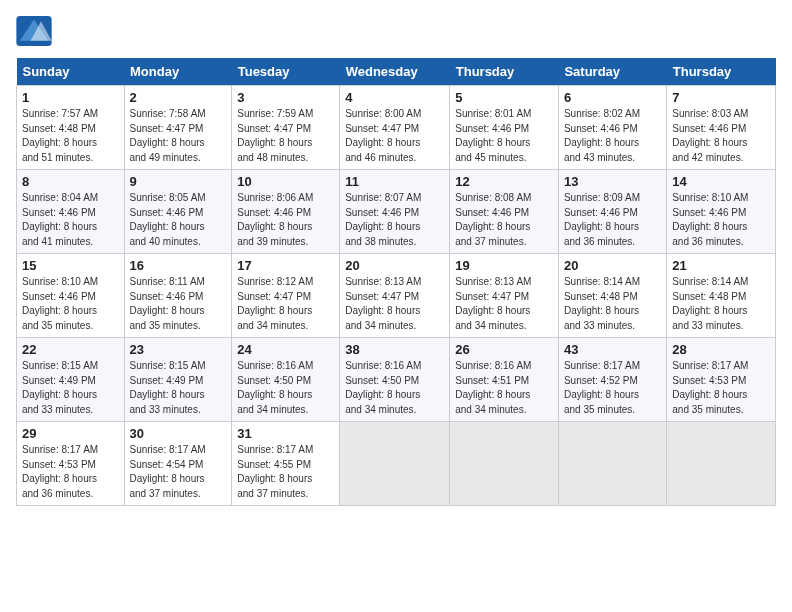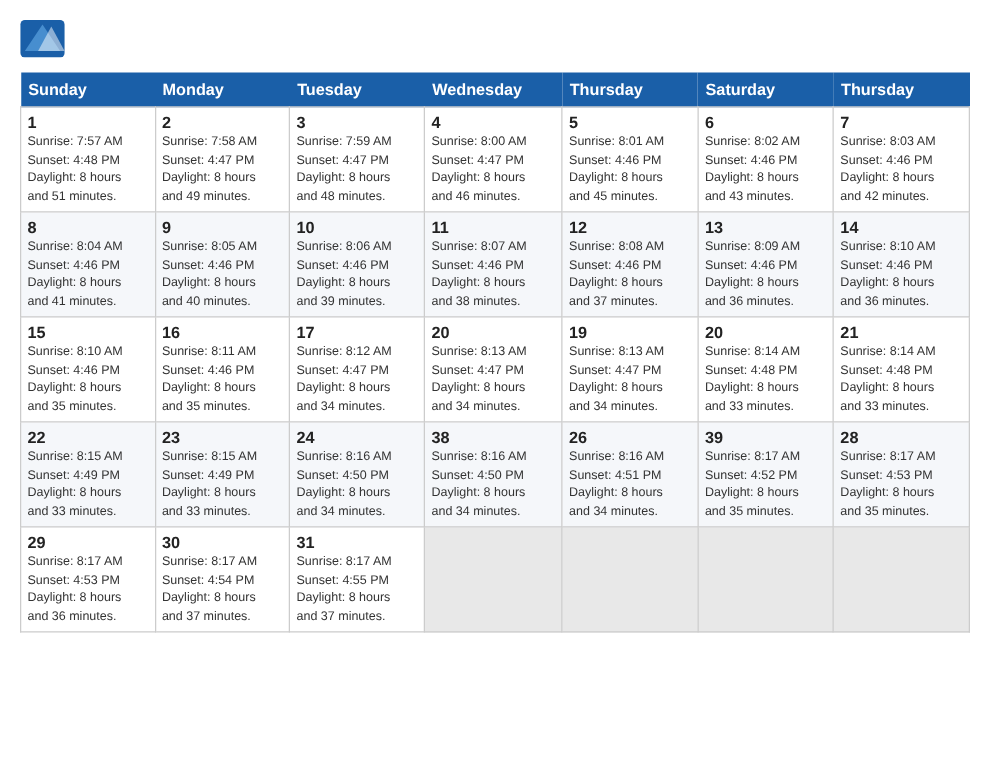--- a/index.html
+++ b/index.html
@@ -225,21 +225,21 @@
       </td>
         <td>
         <span class="day-num">38</span>
         <div class="day-info">Sunrise: 8:16 AM<br>Sunset: 4:50 PM<br>Daylight: 8 hours<br>and 34 minutes.</div>
       </td>
         <td>
         <span class="day-num">26</span>
         <div class="day-info">Sunrise: 8:16 AM<br>Sunset: 4:51 PM<br>Daylight: 8 hours<br>and 34 minutes.</div>
       </td>
         <td>
-        <span class="day-num">39</span>
+        <span class="day-num">43</span>
         <div class="day-info">Sunrise: 8:17 AM<br>Sunset: 4:52 PM<br>Daylight: 8 hours<br>and 35 minutes.</div>
       </td>
         <td>
         <span class="day-num">28</span>
         <div class="day-info">Sunrise: 8:17 AM<br>Sunset: 4:53 PM<br>Daylight: 8 hours<br>and 35 minutes.</div>
       </td>
       </tr>
       <tr>
         <td>
         <span class="day-num">29</span>

